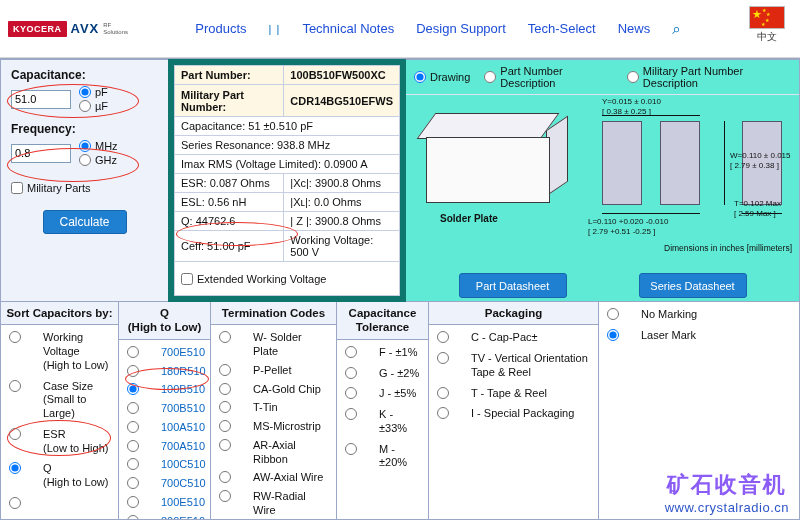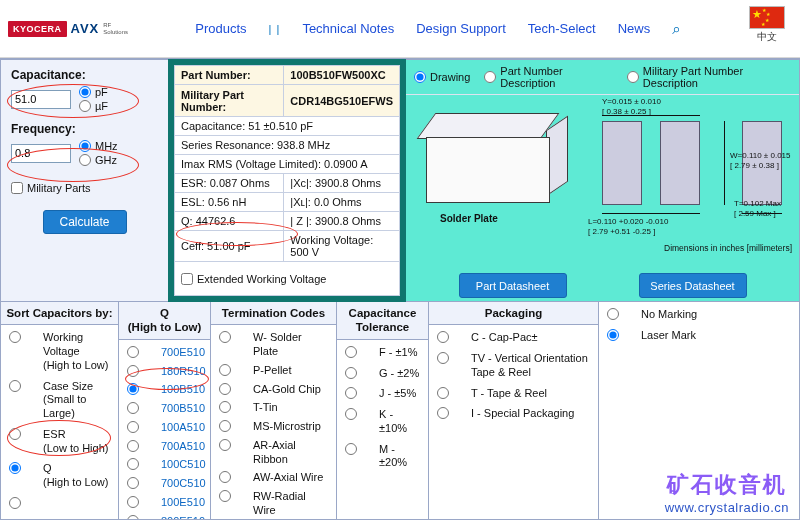--- a/index.html
+++ b/index.html
@@ -632,21 +632,21 @@
       <label class="opt">
         <input type="radio" name="tol" style="">
         <span>G - ±2%</span>
       </label>
       <label class="opt">
         <input type="radio" name="tol" style="">
         <span>J - ±5%</span>
       </label>
       <label class="opt">
         <input type="radio" name="tol" style="">
-        <span>K - ±10%</span>
+        <span>K - ±33%</span>
       </label>
       <label class="opt">
         <input type="radio" name="tol" style="">
         <span>M - ±20%</span>
       </label>
     </div>
   </div>
 
   <div class="bcol w-pack">
     <div class="bcol-title">Packaging</div>

